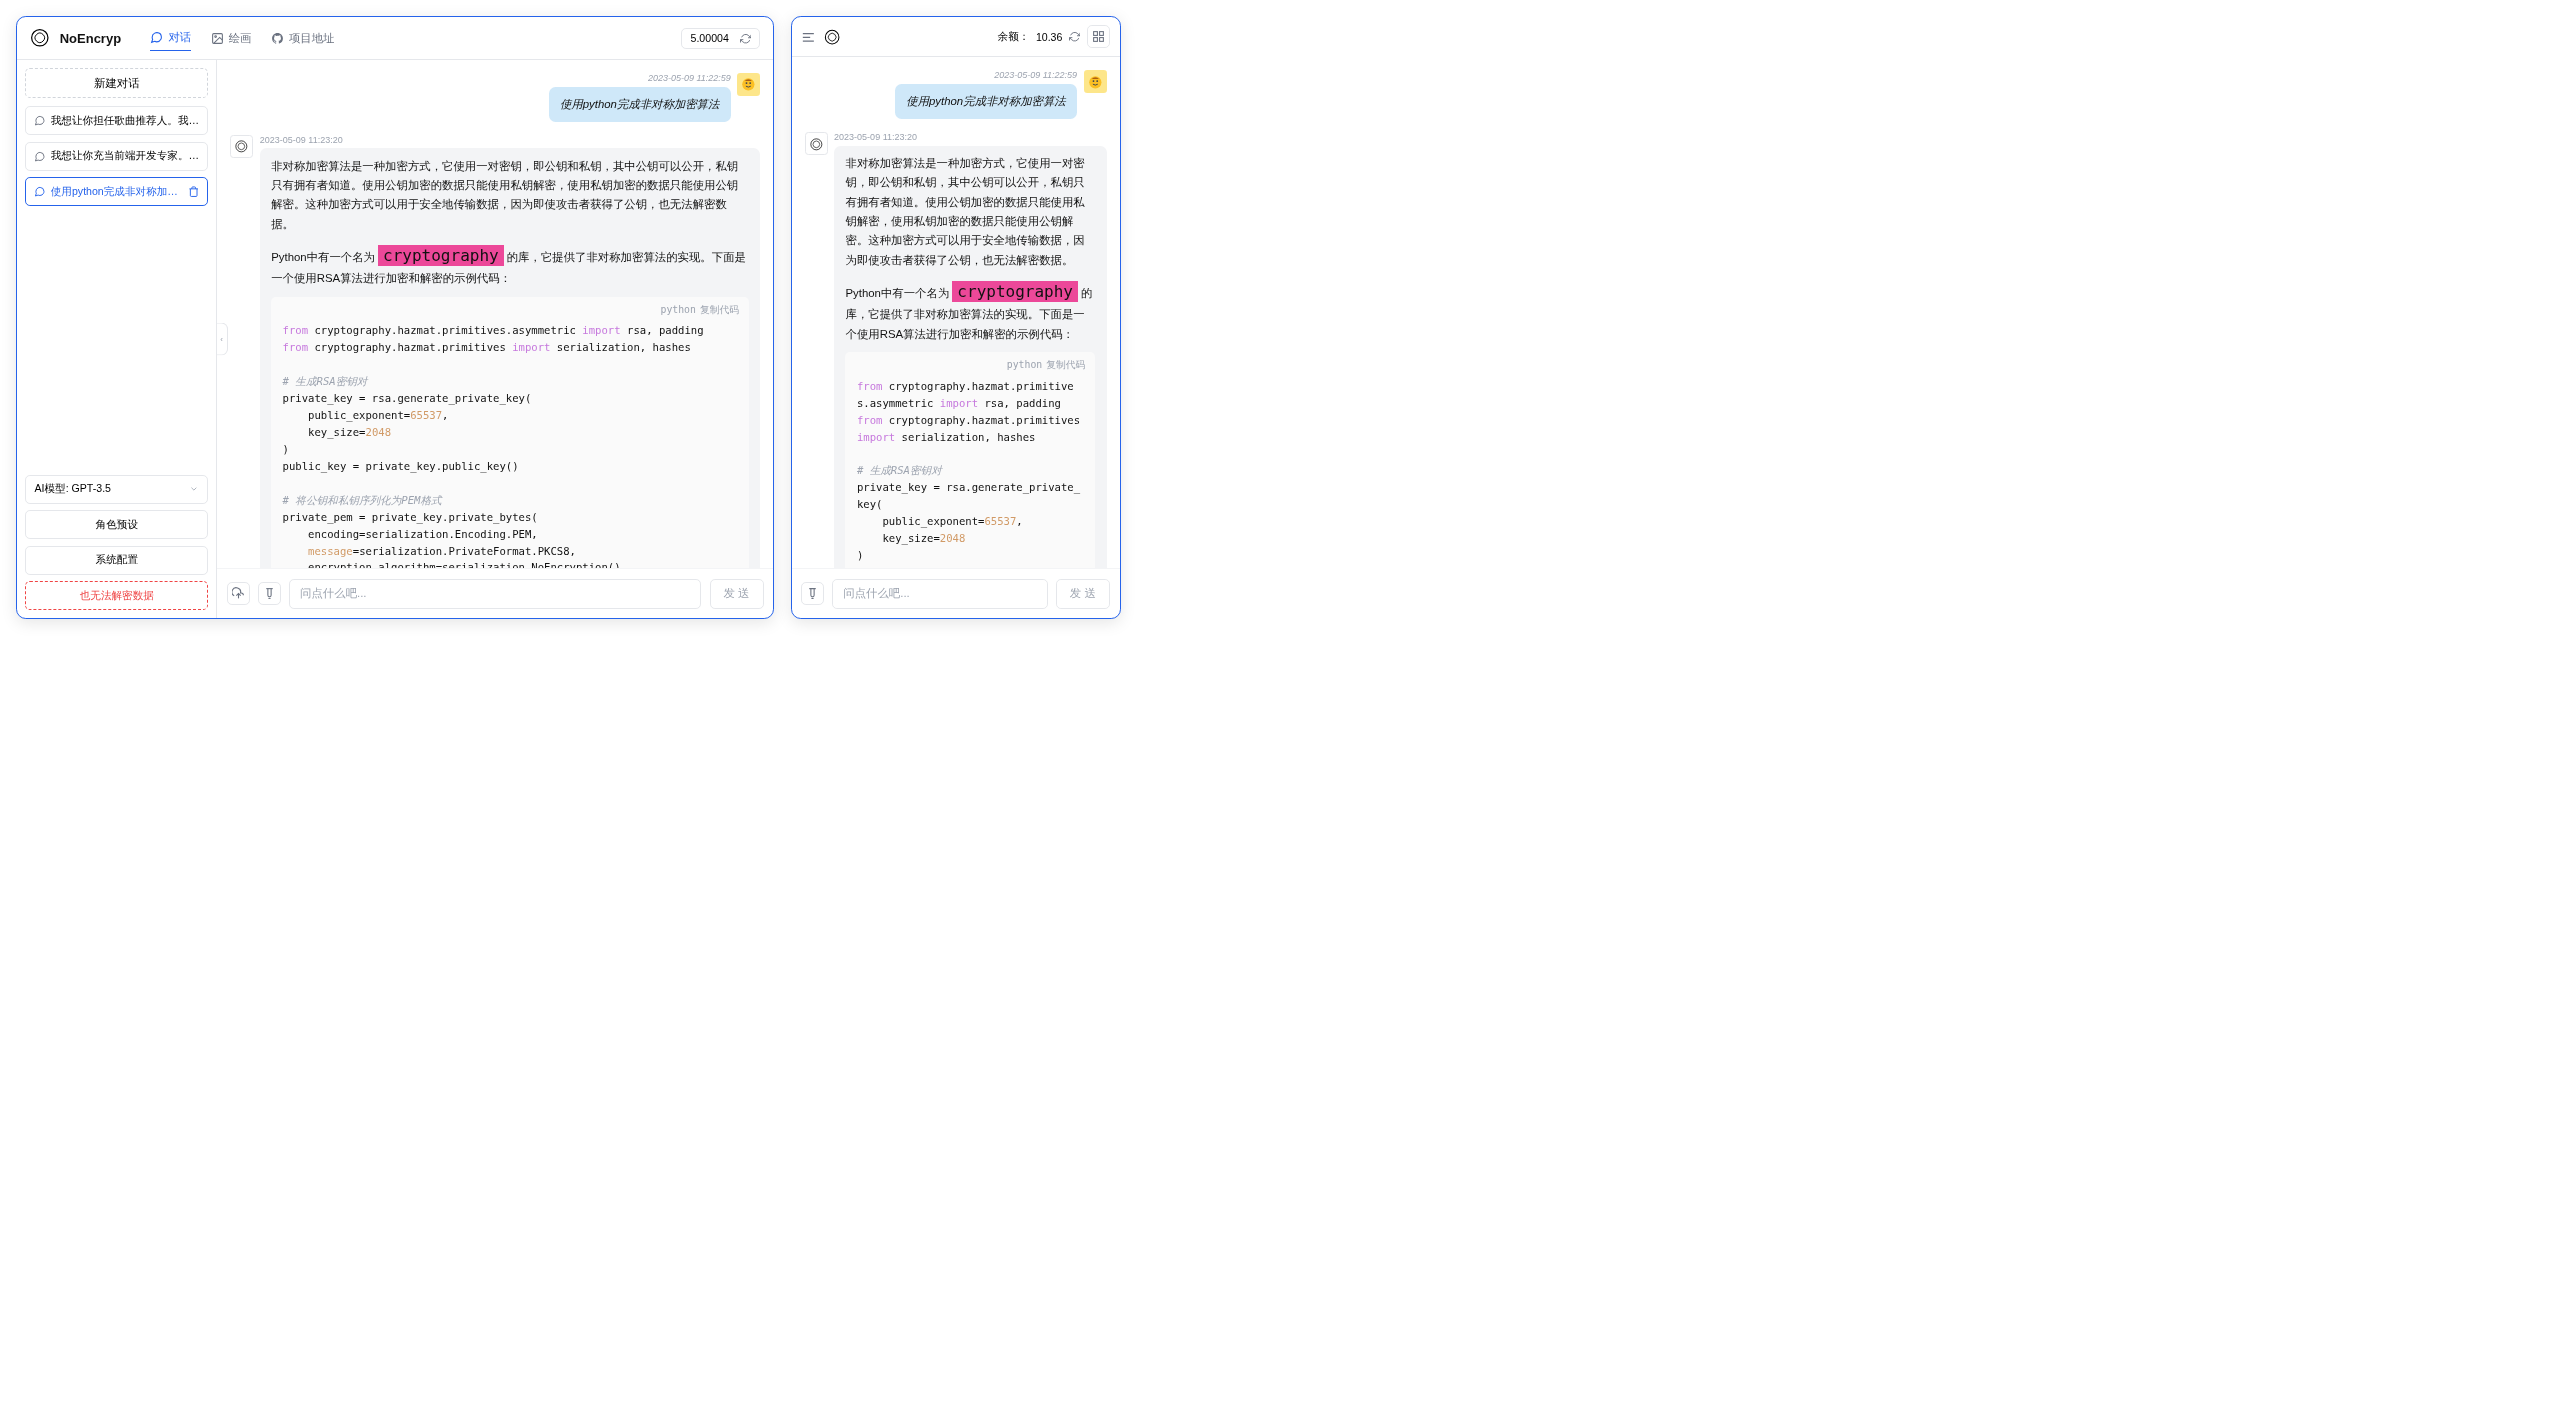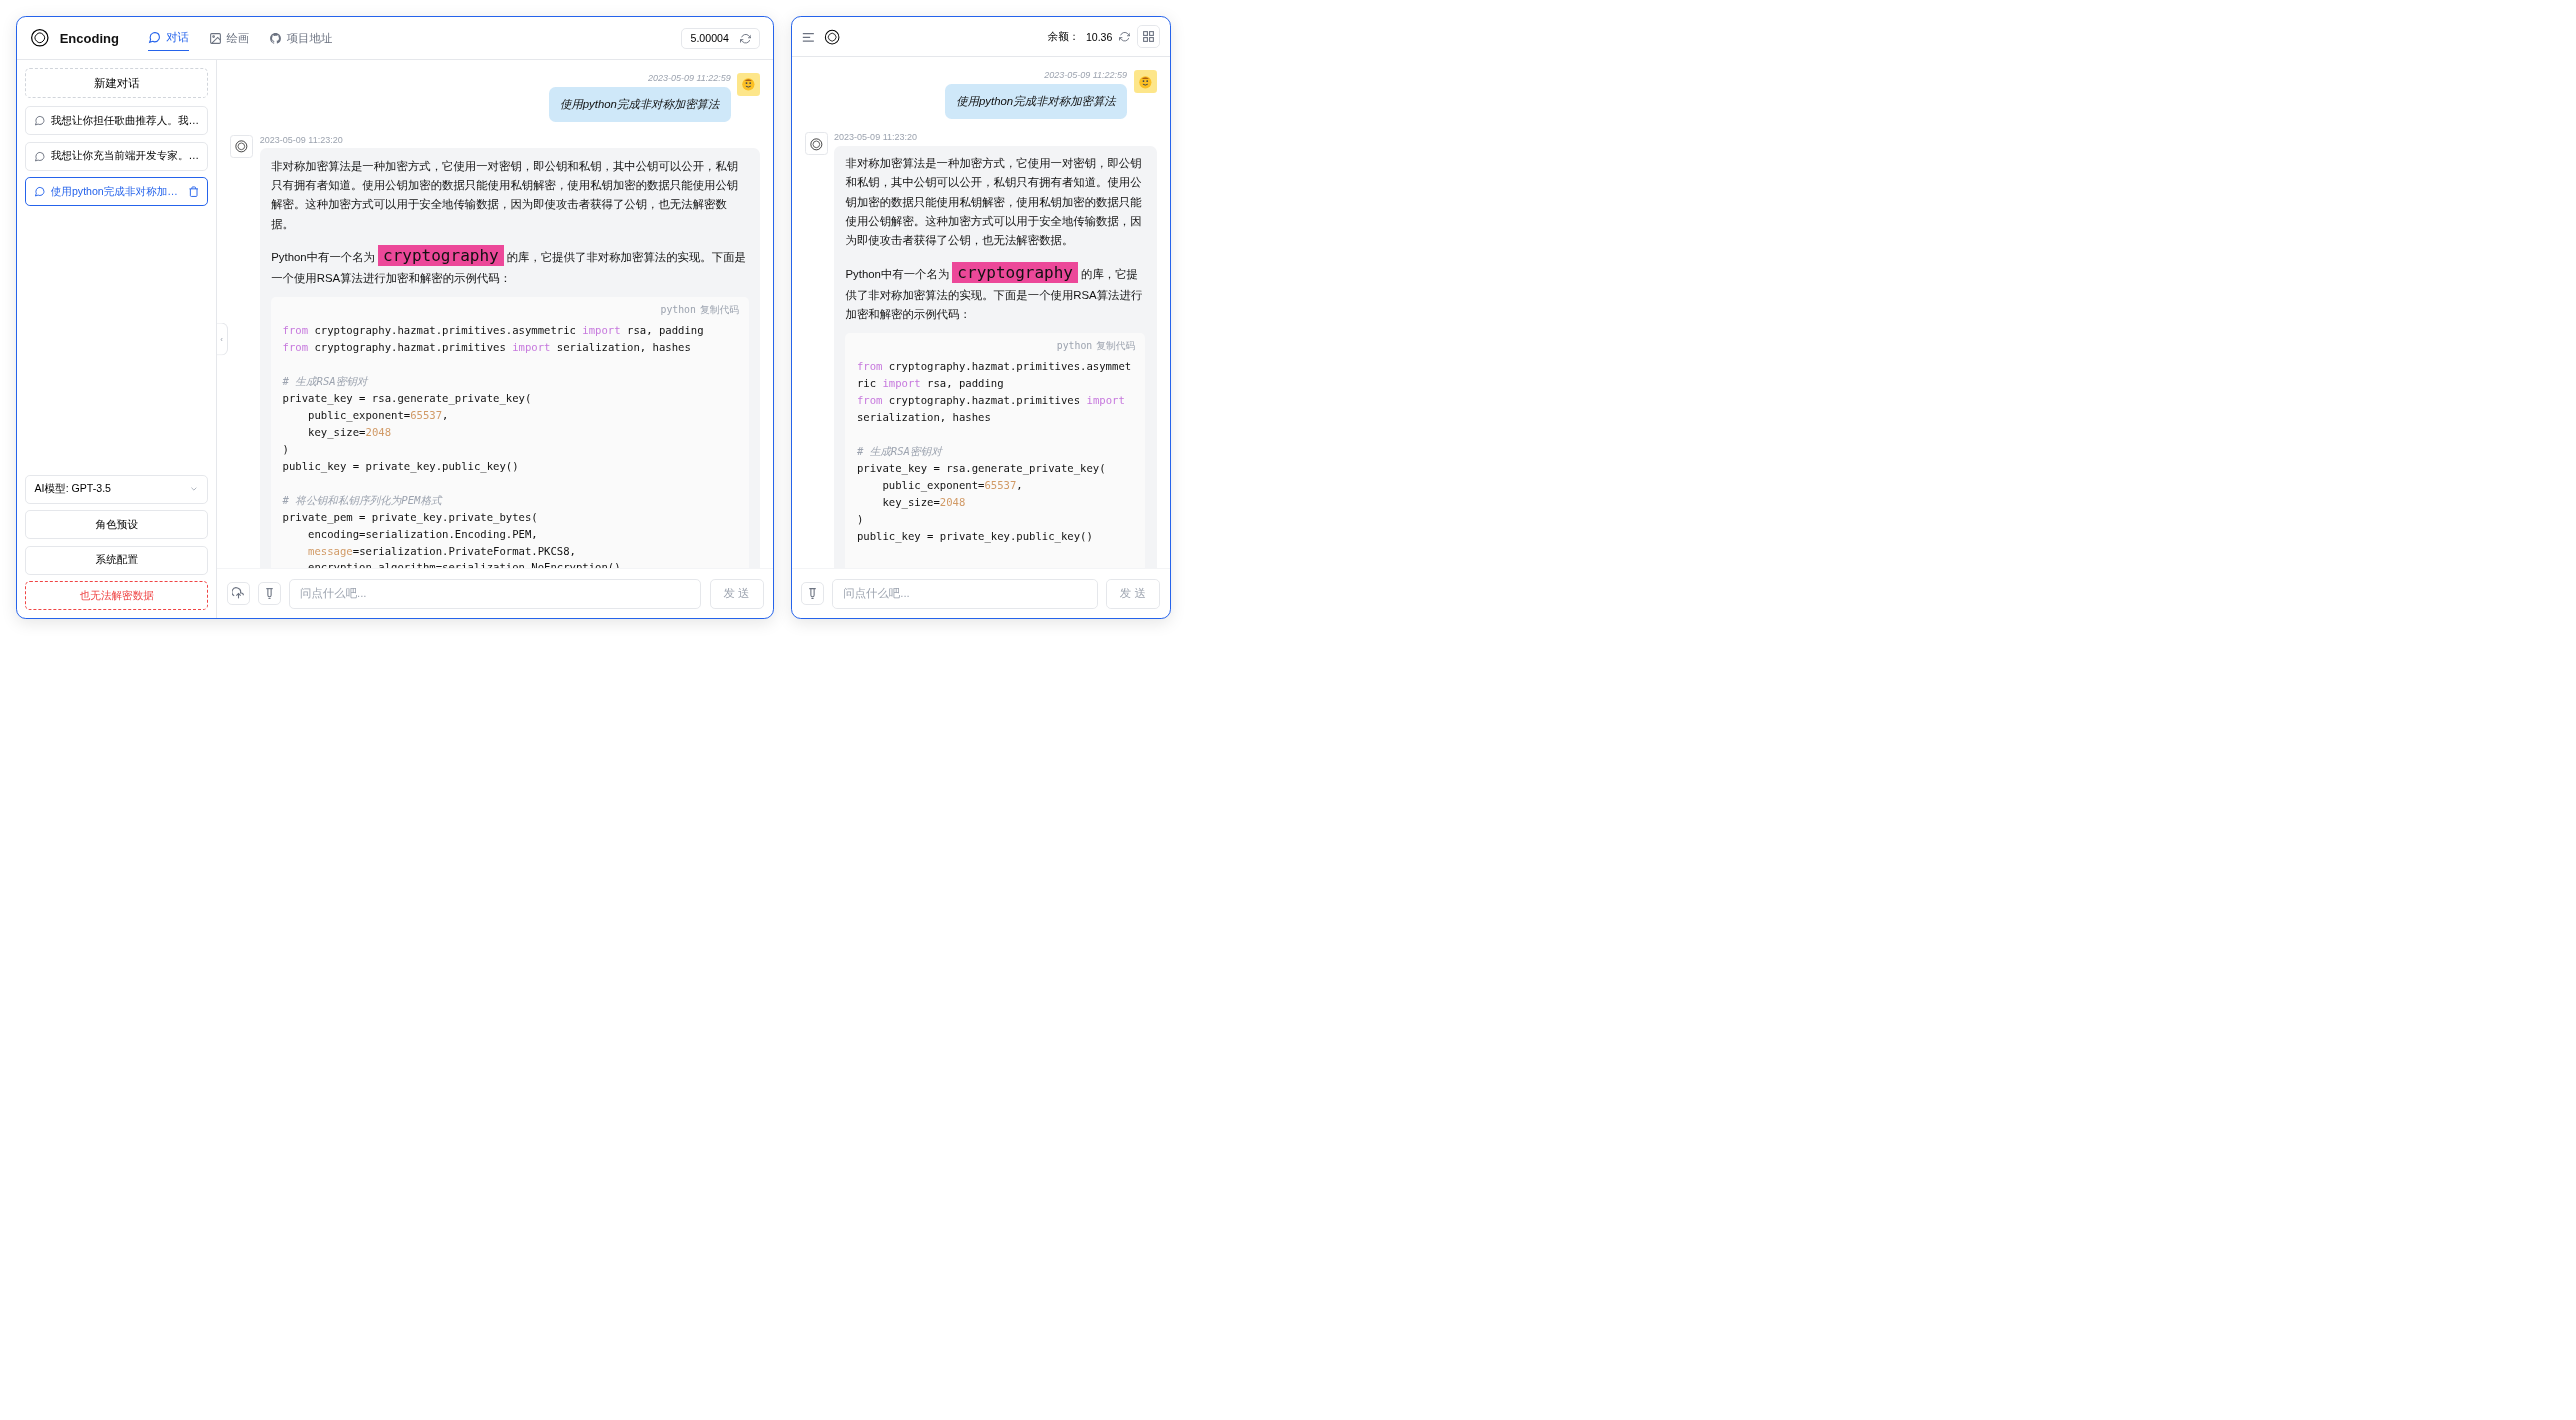--- a/index.html
+++ b/index.html
@@ -1,19 +1,19 @@
 <!DOCTYPE html>
 <html style="font-size:13px"><head>
 <meta charset="utf-8">
 <style>
 * { box-sizing: border-box; margin: 0; padding: 0; }
 body { font-family: -apple-system, BlinkMacSystemFont, "Segoe UI", sans-serif; background: #fff; padding: 16.3px; display: flex; gap: 16.3px; }
 .panel { border: 1.6px solid #2563eb; border-radius: 9.8px; background: #fff; display: flex; flex-direction: column; overflow: hidden; box-shadow: 0 3.3px 16.3px rgba(0,0,0,0.1); }
 .panel-1 { width: 758px; height: 603px; }
-.panel-2 { width: 380px; height: 603px; }
+.panel-2 { width: 330px; height: 603px; }
 .topbar { display: flex; align-items: center; padding: 8.1px 13px; border-bottom: 0.8px solid #e5e7eb; gap: 9.8px; }
 .logo { width: 19.6px; height: 19.6px; }
 .app-title { font-weight: 700; font-size: 13px; color: #111; }
 .nav-tabs { display: flex; gap: 19.6px; margin-left: 19.6px; }
 .nav-tab { display: flex; align-items: center; gap: 4.9px; font-size: 11.4px; color: #6b7280; cursor: pointer; padding: 4.9px 0; }
 .nav-tab.active { color: #2563eb; border-bottom: 1.6px solid #2563eb; }
 .nav-tab svg { width: 13px; height: 13px; }
 .topbar-right { margin-left: auto; display: flex; align-items: center; gap: 6.5px; }
 .balance-box { border: 0.8px solid #e5e7eb; border-radius: 4.9px; padding: 3.3px 8.1px; font-size: 10.6px; display: flex; align-items: center; gap: 11px; }
 .balance-box svg { width: 11.4px; height: 11.4px; }
@@ -68,21 +68,21 @@
 </style>
 </head>
 <body>
 
 <div class="panel panel-1">
   <div class="topbar">
     <svg class="logo" viewBox="0 0 24 24">
         <circle cx="12" cy="12" r="10" fill="none" stroke="#000" stroke-width="1.5"></circle>
         <path d="M8 8 Q12 4 16 8 Q20 12 16 16 Q12 20 8 16 Q4 12 8 8" fill="none" stroke="#000" stroke-width="1.2"></path>
       </svg>
-    <span class="app-title">Encoding</span>
+    <span class="app-title">NoEncryp</span>
     <div class="nav-tabs">
       <div class="nav-tab active">
         <svg viewBox="0 0 24 24" fill="none" stroke="#2563eb" stroke-width="2">
             <path d="M21 11.5a8.38 8.38 0 01-.9 3.8 8.5 8.5 0 01-7.6 4.7 8.38 8.38 0 01-3.8-.9L3 21l1.9-5.7a8.38 8.38 0 01-.9-3.8 8.5 8.5 0 014.7-7.6 8.38 8.38 0 013.8-.9h.5a8.48 8.48 0 018 8v.5z"></path>
           </svg>
         <span>对话</span>
       </div>
       <div class="nav-tab">
         <svg viewBox="0 0 24 24" fill="none" stroke="#6b7280" stroke-width="2">
             <rect x="3" y="3" width="18" height="18" rx="2"></rect>

